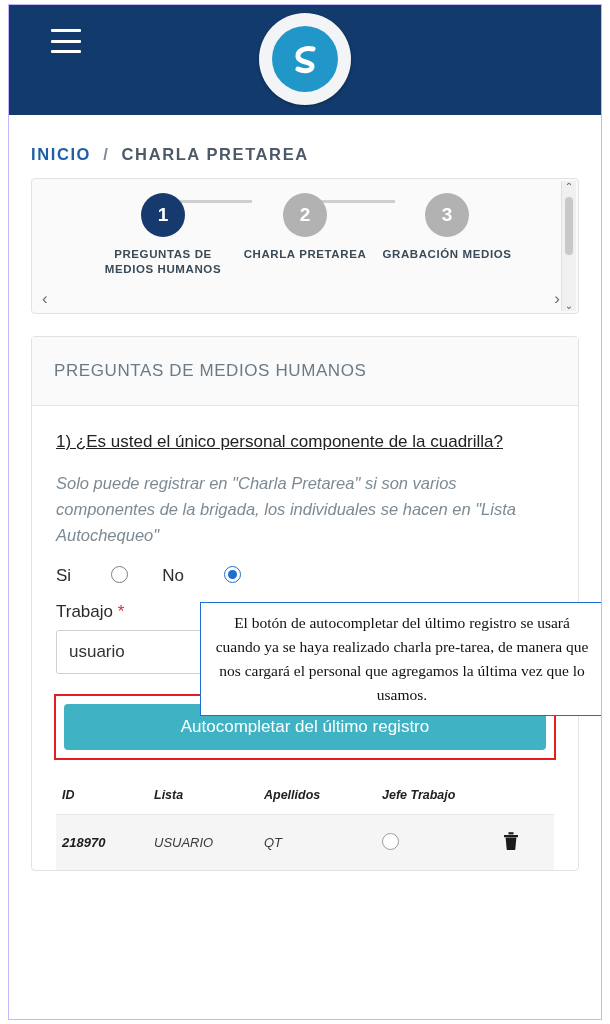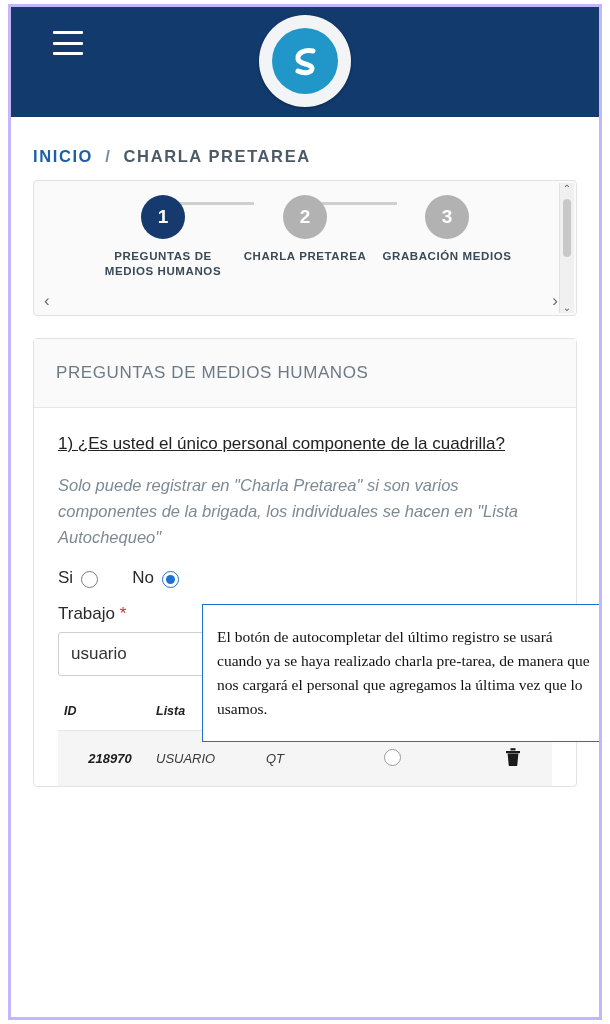--- a/index.html
+++ b/index.html
@@ -14,21 +14,21 @@
     overflow: hidden;
     position: relative;
   }
   .app {
     position: absolute;
     left: 8px;
     top: 4px;
     width: 594px;
     height: 1016px;
     background: #ffffff;
-    border: 3px solid #c4b5fd;
+    border: 1px solid #c4b5fd;
     box-sizing: border-box;
     overflow: hidden;
   }
   
   .header {
     position: relative;
     height: 110px;
     background: #123a6d;
   }
   .hamburger {
@@ -204,21 +204,21 @@
     color: #7d8a94;
     line-height: 26px;
   }
   .radios {
     margin-top: 18px;
     display: flex;
     align-items: center;
     font-size: 17px;
     color: #2b2b2b;
   }
-  .radio-opt { display: flex; align-items: flex-end; margin-right: 34px; }
+  .radio-opt { display: flex; align-items: flex-start; margin-right: 34px; gap: 32px; }
   .radio-opt .lbl { margin-right: 8px; }
   .rd {
     width: 15px;
     height: 15px;
     border-radius: 50%;
     border: 1px solid #7d7d7d;
     background: #fff;
     display: inline-block;
     position: relative;
     cursor: pointer;
@@ -253,26 +253,27 @@
   }
 
   
   .callout {
     position: absolute;
     left: 168px;
     top: 196px;
     width: 374px;
     background: #ffffff;
     border: 1px solid #1d6fd0;
-    padding: 20px 14px;
+    padding: 8px 14px;
     font-size: 15.5px;
     line-height: 24px;
     color: #111;
     font-family: "Liberation Serif", serif;
     z-index: 5;
+    text-align: center;
   }
 
   
   .hl-box {
     margin: 20px 22px 0 22px;
     border: 2px solid #e81c1c;
     padding: 8px;
   }
   .primary-btn {
     width: 100%;
@@ -304,21 +305,21 @@
     padding: 0 0 12px 0;
     font-weight: bold;
   }
   td {
     padding: 16px 0;
     color: #3a3a3a;
     font-size: 13px;
     border-top: 1px solid #e6e6e6;
   }
   tr.row-alt td { background: #f5f5f5; }
-  td.id-cell { font-weight: bold; color: #1b1b1b; padding-left: 6px; text-align: center; }
+  td.id-cell { font-weight: bold; color: #1b1b1b; padding-left: 6px; }
   th.id-head { padding-left: 6px; }
   .col-jefe { text-align: left; }
   .row-radio {
     width: 15px;
     height: 15px;
     border-radius: 50%;
     border: 1px solid #9a9a9a;
     background: #fff;
     display: inline-block;
     cursor: pointer;
@@ -405,20 +406,23 @@
       <div class="field-label">
         <span>Trabajo</span>
         <span class="req">*</span>
       </div>
       <input class="text-input" type="text" value="usuario" style="">
 
       
       <div class="callout">El botón de autocompletar del último registro se usará cuando ya se haya realizado charla pre-tarea, de manera que nos cargará el personal que agregamos la última vez que lo usamos.</div>
     </div>
 
+    <div class="hl-box">
+      <button class="primary-btn">Autocompletar del último registro</button>
+    </div>
 
     <div class="table-wrap">
       <table>
         <thead>
           <tr>
             <th class="id-head col-w-id">ID</th>
             <th class="col-w-nombre">Lista</th>
             <th class="col-w-ape">Apellidos</th>
             <th class="col-w-jefe">Jefe Trabajo</th>
             <th></th>

